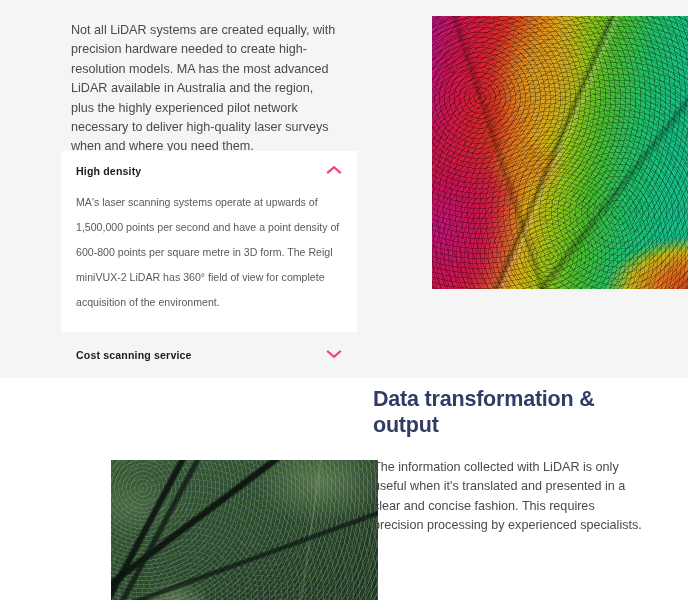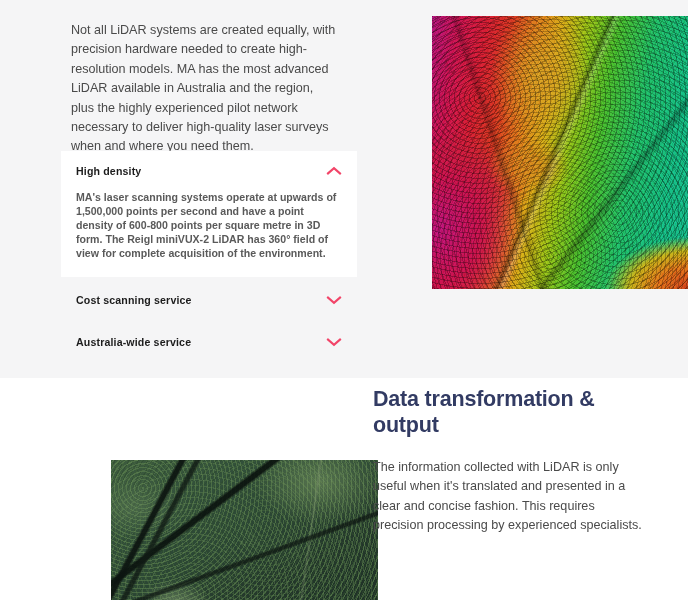--- a/index.html
+++ b/index.html
@@ -67,21 +67,21 @@
   .acc-item.open {
     background: #ffffff;
   }
   .acc-item + .acc-item {
     margin-top: 3px;
   }
 
   .acc-header {
     position: relative;
     display: flex;
-    align-items: center;
+    align-items: flex-start;
     justify-content: space-between;
     padding: 14px 15px 13px 15px;
     box-sizing: border-box;
     cursor: pointer;
     gap: 7px;
   }
 
   .acc-title {
     color: #1c1c1c;
     font-size: 10.6px;
@@ -102,22 +102,21 @@
     stroke-linecap: square;
   }
 
   .acc-panel {
     padding: 0 15px 17px 15px;
   }
   .acc-panel p {
     margin: 0;
     color: #5a5a5a;
     font-size: 10.6px;
-    line-height: 14px;
-    font-weight: bold;
+    line-height: 25px;
   }
 
   
   .heatmap-figure {
     position: absolute;
     left: 392px;
     top: 0;
     width: 266px;
     height: 273px;
     overflow: hidden;

